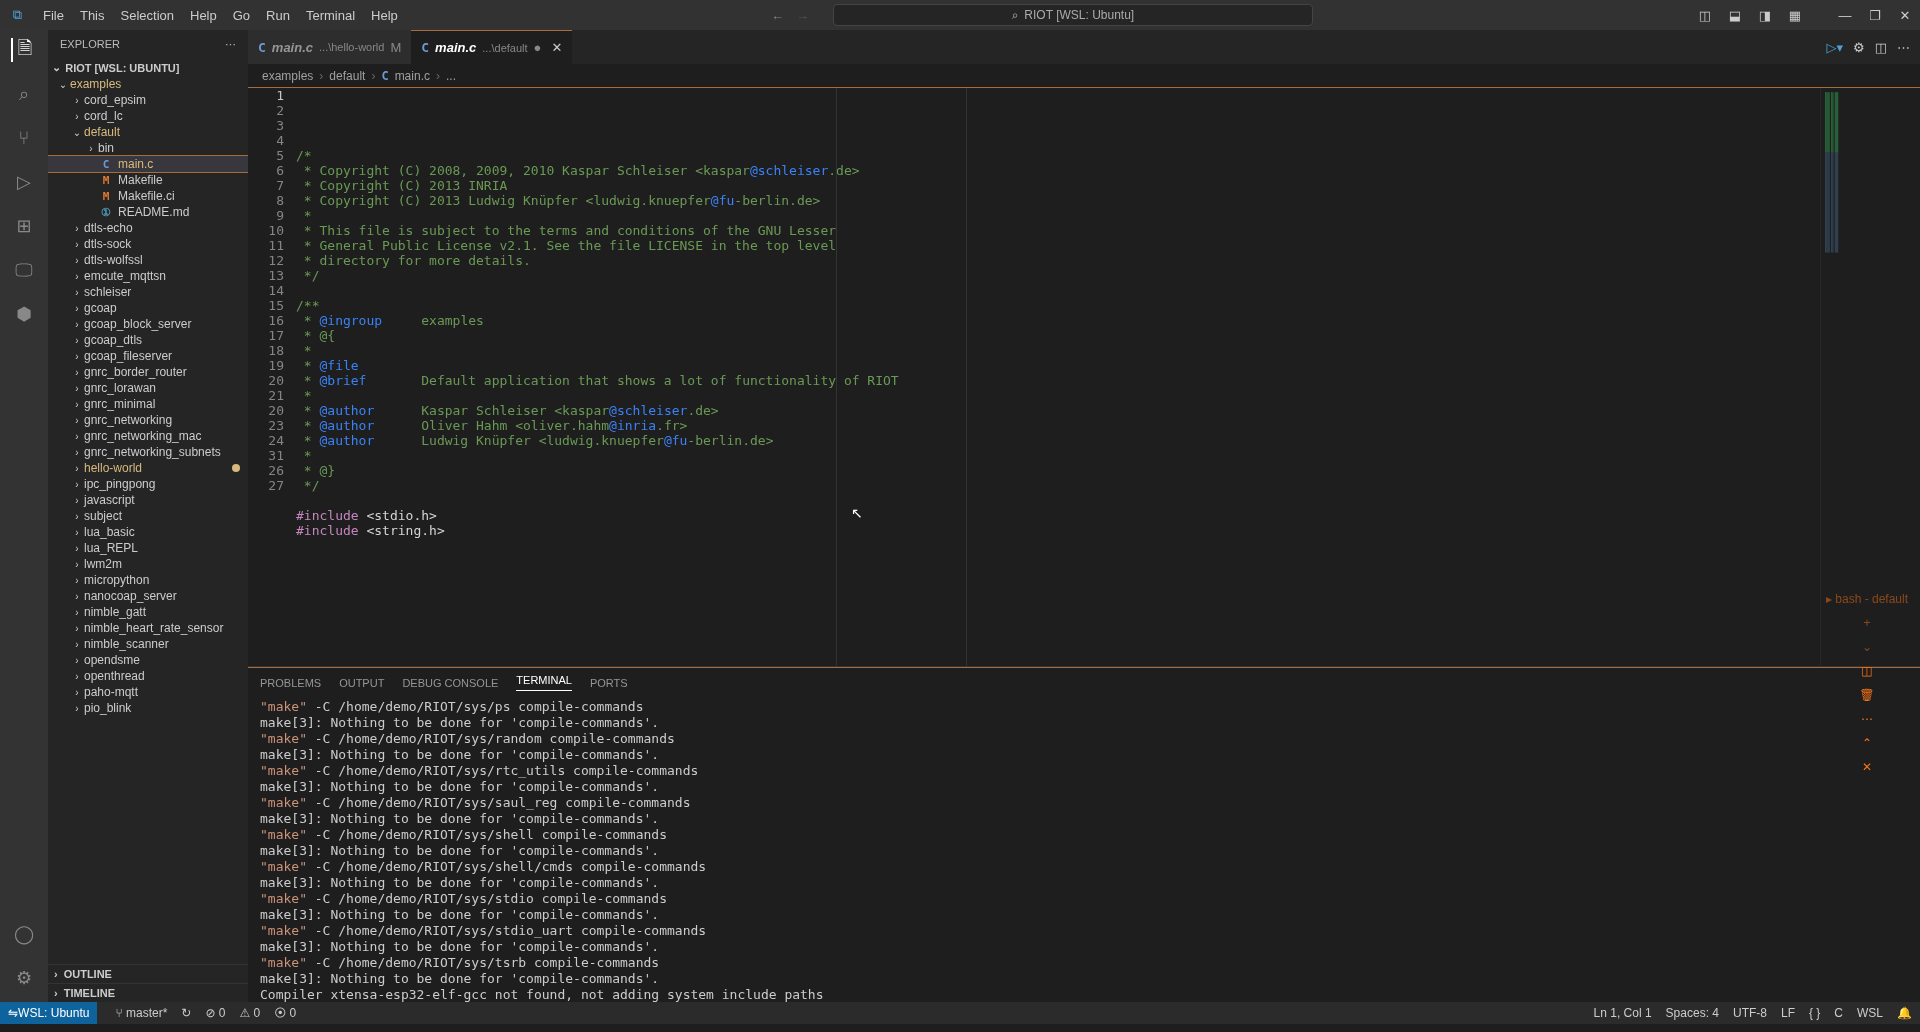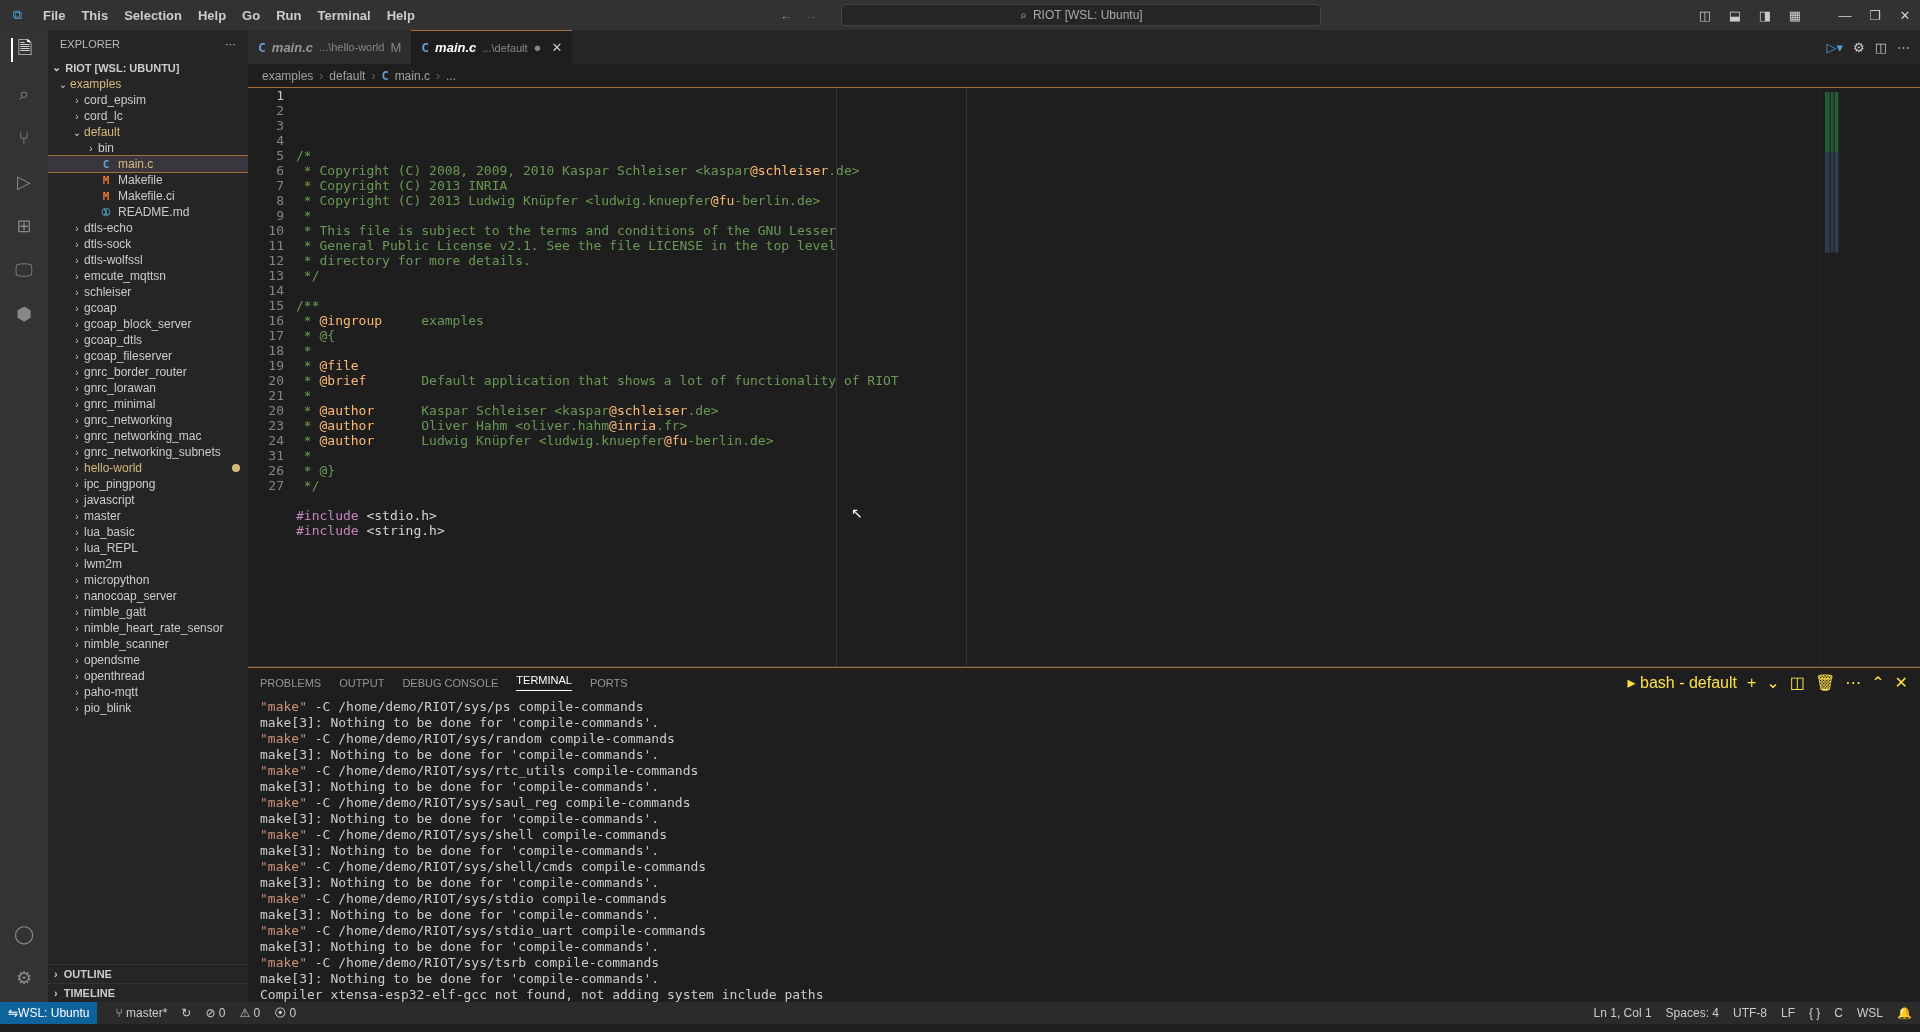--- a/index.html
+++ b/index.html
@@ -1,19 +1,19 @@
 <!DOCTYPE html>
 <html><head>
 <meta charset="utf-8">
 <style>
 * { margin:0; padding:0; box-sizing:border-box; }
 body { font-family:"Segoe UI",sans-serif; font-size:13px; background:#1e1e1e; color:#ccc; overflow:hidden; width:1920px; height:1032px; }
 .titlebar { height:30px; background:#323233; display:flex; align-items:center; color:#ccc; }
 .titlebar .logo { width:35px; text-align:center; color:#4ea0d6; }
-.titlebar .menu { display:flex;font-weight:bold; }
+.titlebar .menu { display:flex; }
 .titlebar .menu span { padding:0 8px; cursor:pointer; }
 .titlebar .nav { margin-left:auto; display:flex; align-items:center; gap:12px; color:#888; }
 .titlebar .search { width:480px; height:22px; background:#252526; border:1px solid #444; border-radius:4px; margin:0 12px; display:flex; align-items:center; justify-content:center; gap:6px; color:#aaa; font-size:12px; }
 .titlebar .winctl { margin-left:auto; display:flex; }
 .titlebar .winctl span { width:30px; text-align:center; color:#ccc; }
 .main { display:flex; height:972px; }
 .activity { width:48px; background:#333; display:flex; flex-direction:column; align-items:center; padding-top:8px; gap:20px; color:#888; }
 .activity .icon { width:24px; height:24px; display:flex; align-items:center; justify-content:center; font-size:18px; }
 .activity .active { color:#fff; border-left:2px solid #fff; margin-left:-2px; padding-left:2px; }
 .activity .bottom { margin-top:auto; margin-bottom:12px; display:flex; flex-direction:column; gap:20px; }
@@ -37,26 +37,26 @@
 .tab .path { font-size:11px; color:#888; font-style:normal; }
 .tab .m { color:#888; font-style:normal; }
 .tabs .actions { margin-left:auto; display:flex; align-items:center; gap:10px; padding:0 10px; color:#ccc; }
 .breadcrumb { height:22px; padding:0 14px; display:flex; align-items:center; gap:6px; font-size:12px; color:#a0a0a0; }
 .breadcrumb .sep { color:#666; }
 .code { flex:1; display:flex; font-family:Consolas,monospace; font-size:13px; position:relative; border-top:1px solid #a66c3c; }
 .gutter { width:48px; text-align:right; color:#858585; padding-right:12px; user-select:none; }
 .gutter .hl { color:#c6c6c6; }
 .lines { flex:1; color:#6a9955; white-space:pre; position:relative; }
 .ruler { position:absolute; top:0; bottom:0; width:1px; background:#333; }
-.minimap { width:100px; background:#1e1e1e; border-left:1px solid #333; opacity:0.5; font-size:2px; line-height:2px; overflow:hidden; color:#555; padding:4px; } .tag { color:#fdba74; } .inc { color:#c586c0; }
+.minimap { width:100px; background:#1e1e1e; border-left:1px solid #333; opacity:0.5; font-size:2px; line-height:2px; overflow:hidden; color:#555; padding:4px; } .tag { color:#3b82f6; } .inc { color:#c586c0; }
 .panel { height:336px; display:flex; flex-direction:column; border-top:1px solid #333; }
 .panel-tabs { height:30px; display:flex; align-items:center; padding:0 12px; gap:18px; font-size:11px; color:#969696; border-top:1px solid #a66c3c; }
 .panel-tabs span { cursor:pointer; }
 .panel-tabs .active { color:#fff; border-bottom:1px solid #fff; padding-bottom:4px; }
-.panel-tabs .right { margin-left:auto; display:flex; align-items:center; gap:10px; font-size:16px; color:#fde047; }
+.panel-tabs .right { margin-left:auto; display:flex; align-items:center; gap:10px; font-size:12px; color:#f97316;flex-direction:column; }
 .terminal { flex:1; font-family:Consolas,monospace; font-size:13px; color:#ccc; padding:2px 12px; overflow:hidden; white-space:pre; line-height:16px; }
 .term-string { color:#ce9178; }
 .statusbar { height:22px; background:#2b2b2b; display:flex; align-items:center; font-size:12px; color:#ccc; padding:0 8px; gap:14px; }
 .statusbar .remote { background:#0e639c; color:#fff; padding:0 8px; height:22px; display:flex; align-items:center; margin-left:-8px; margin-right:4px; }
 .statusbar .right { margin-left:auto; display:flex; gap:14px; }
 .cursor-ptr { position:fixed; left:851px; top:505px; pointer-events:none; font-size:14px; color:#fff; }
 </style>
 </head>
 <body>
 
@@ -225,21 +225,21 @@
         <div class="tree-item" style="padding-left: 22px;">
           <span class="chev">›</span>
           <span>ipc_pingpong</span>
         </div>
         <div class="tree-item" style="padding-left: 22px;">
           <span class="chev">›</span>
           <span>javascript</span>
         </div>
         <div class="tree-item" style="padding-left: 22px;">
           <span class="chev">›</span>
-          <span>master</span>
+          <span>subject</span>
         </div>
         <div class="tree-item" style="padding-left: 22px;">
           <span class="chev">›</span>
           <span>lua_basic</span>
         </div>
         <div class="tree-item" style="padding-left: 22px;">
           <span class="chev">›</span>
           <span>lua_REPL</span>
         </div>
         <div class="tree-item" style="padding-left: 22px;">

